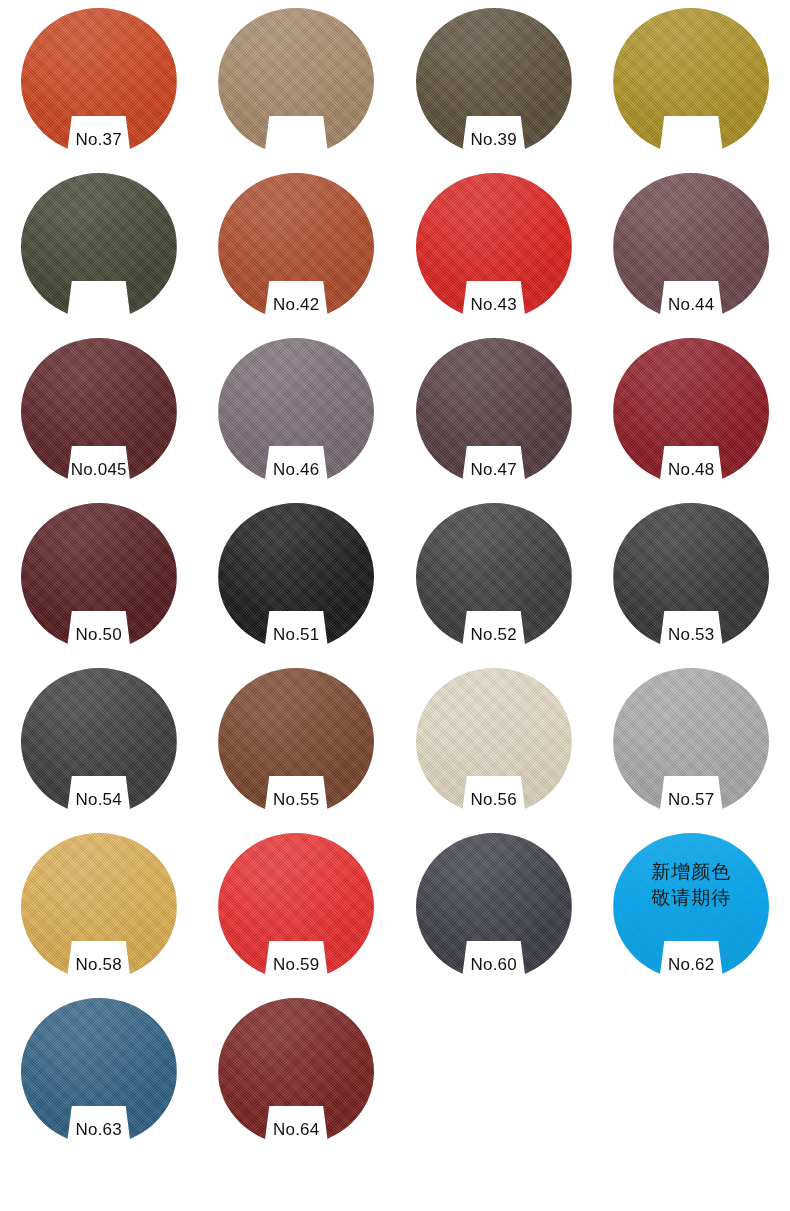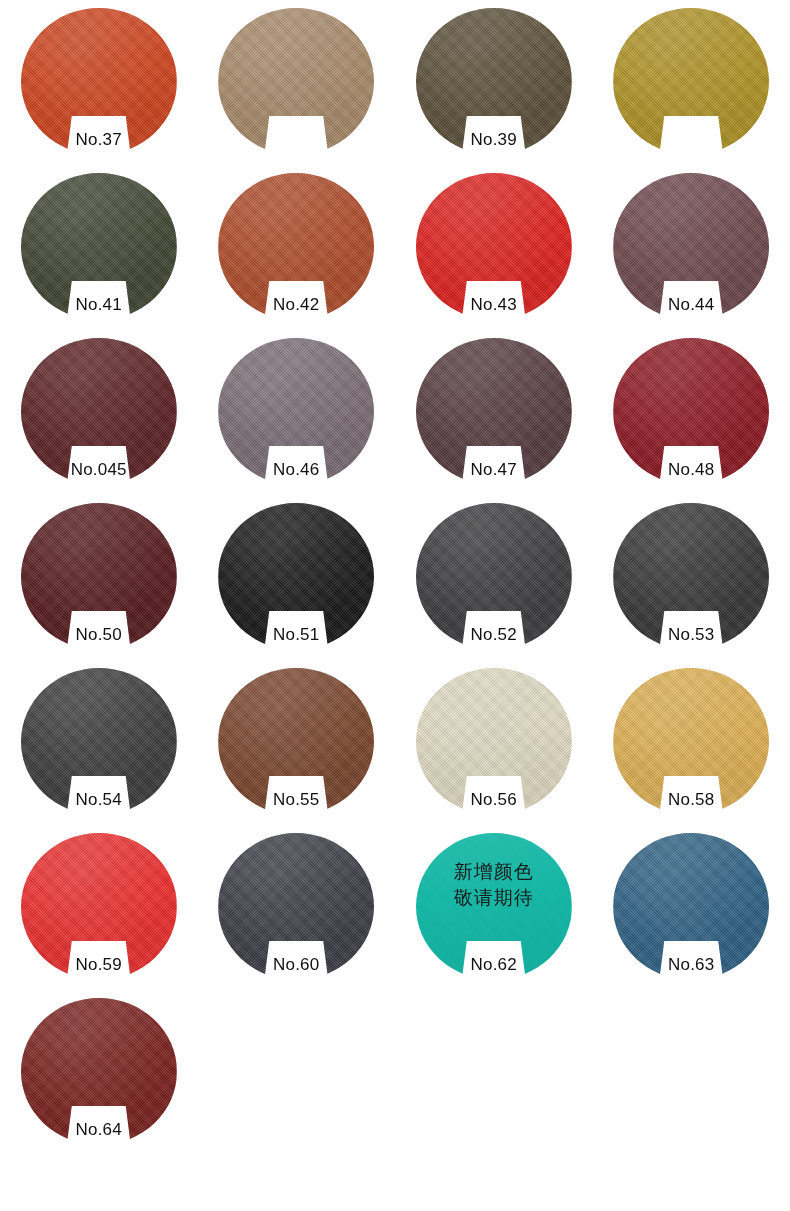--- a/index.html
+++ b/index.html
@@ -134,21 +134,20 @@
       <div class="chip" style="background: rgb(176, 147, 35);">
         <div class="grain"></div>
         <div class="shade"></div>
       </div>
     </div>
     <div class="swatch-cell">
       <div class="chip" style="background: rgb(63, 68, 48);">
         <div class="grain"></div>
         <div class="shade"></div>
       </div>
-      <div class="chip-label">No.41</div>
     </div>
     <div class="swatch-cell">
       <div class="chip" style="background: rgb(176, 74, 40);">
         <div class="grain"></div>
         <div class="shade"></div>
       </div>
       <div class="chip-label">No.42</div>
     </div>
     <div class="swatch-cell">
       <div class="chip" style="background: rgb(224, 31, 28);">
@@ -235,20 +234,27 @@
       <div class="chip-label">No.55</div>
     </div>
     <div class="swatch-cell">
       <div class="chip" style="background: rgb(227, 220, 197);">
         <div class="grain"></div>
         <div class="shade"></div>
       </div>
       <div class="chip-label">No.56</div>
     </div>
     <div class="swatch-cell">
+      <div class="chip" style="background: rgb(172, 172, 172);">
+        <div class="grain"></div>
+        <div class="shade"></div>
+      </div>
+      <div class="chip-label">No.57</div>
+    </div>
+    <div class="swatch-cell">
       <div class="chip" style="background: rgb(224, 177, 82);">
         <div class="grain"></div>
         <div class="shade"></div>
       </div>
       <div class="chip-label">No.58</div>
     </div>
     <div class="swatch-cell">
       <div class="chip" style="background: rgb(238, 43, 43);">
         <div class="grain"></div>
         <div class="shade"></div>
@@ -256,21 +262,21 @@
       <div class="chip-label">No.59</div>
     </div>
     <div class="swatch-cell">
       <div class="chip" style="background: rgb(58, 59, 69);">
         <div class="grain"></div>
         <div class="shade"></div>
       </div>
       <div class="chip-label">No.60</div>
     </div>
     <div class="swatch-cell">
-      <div class="chip" style="background: #14b8a6;">
+      <div class="chip" style="background: #0ea5e9;">
         <div class="grain" style="opacity: 0.18;"></div>
         <div class="shade"></div>
         <div class="chip-note">新增颜色
 敬请期待</div>
       </div>
       <div class="chip-label">No.62</div>
     </div>
     <div class="swatch-cell">
       <div class="chip" style="background: rgb(44, 96, 132);">
         <div class="grain"></div>

